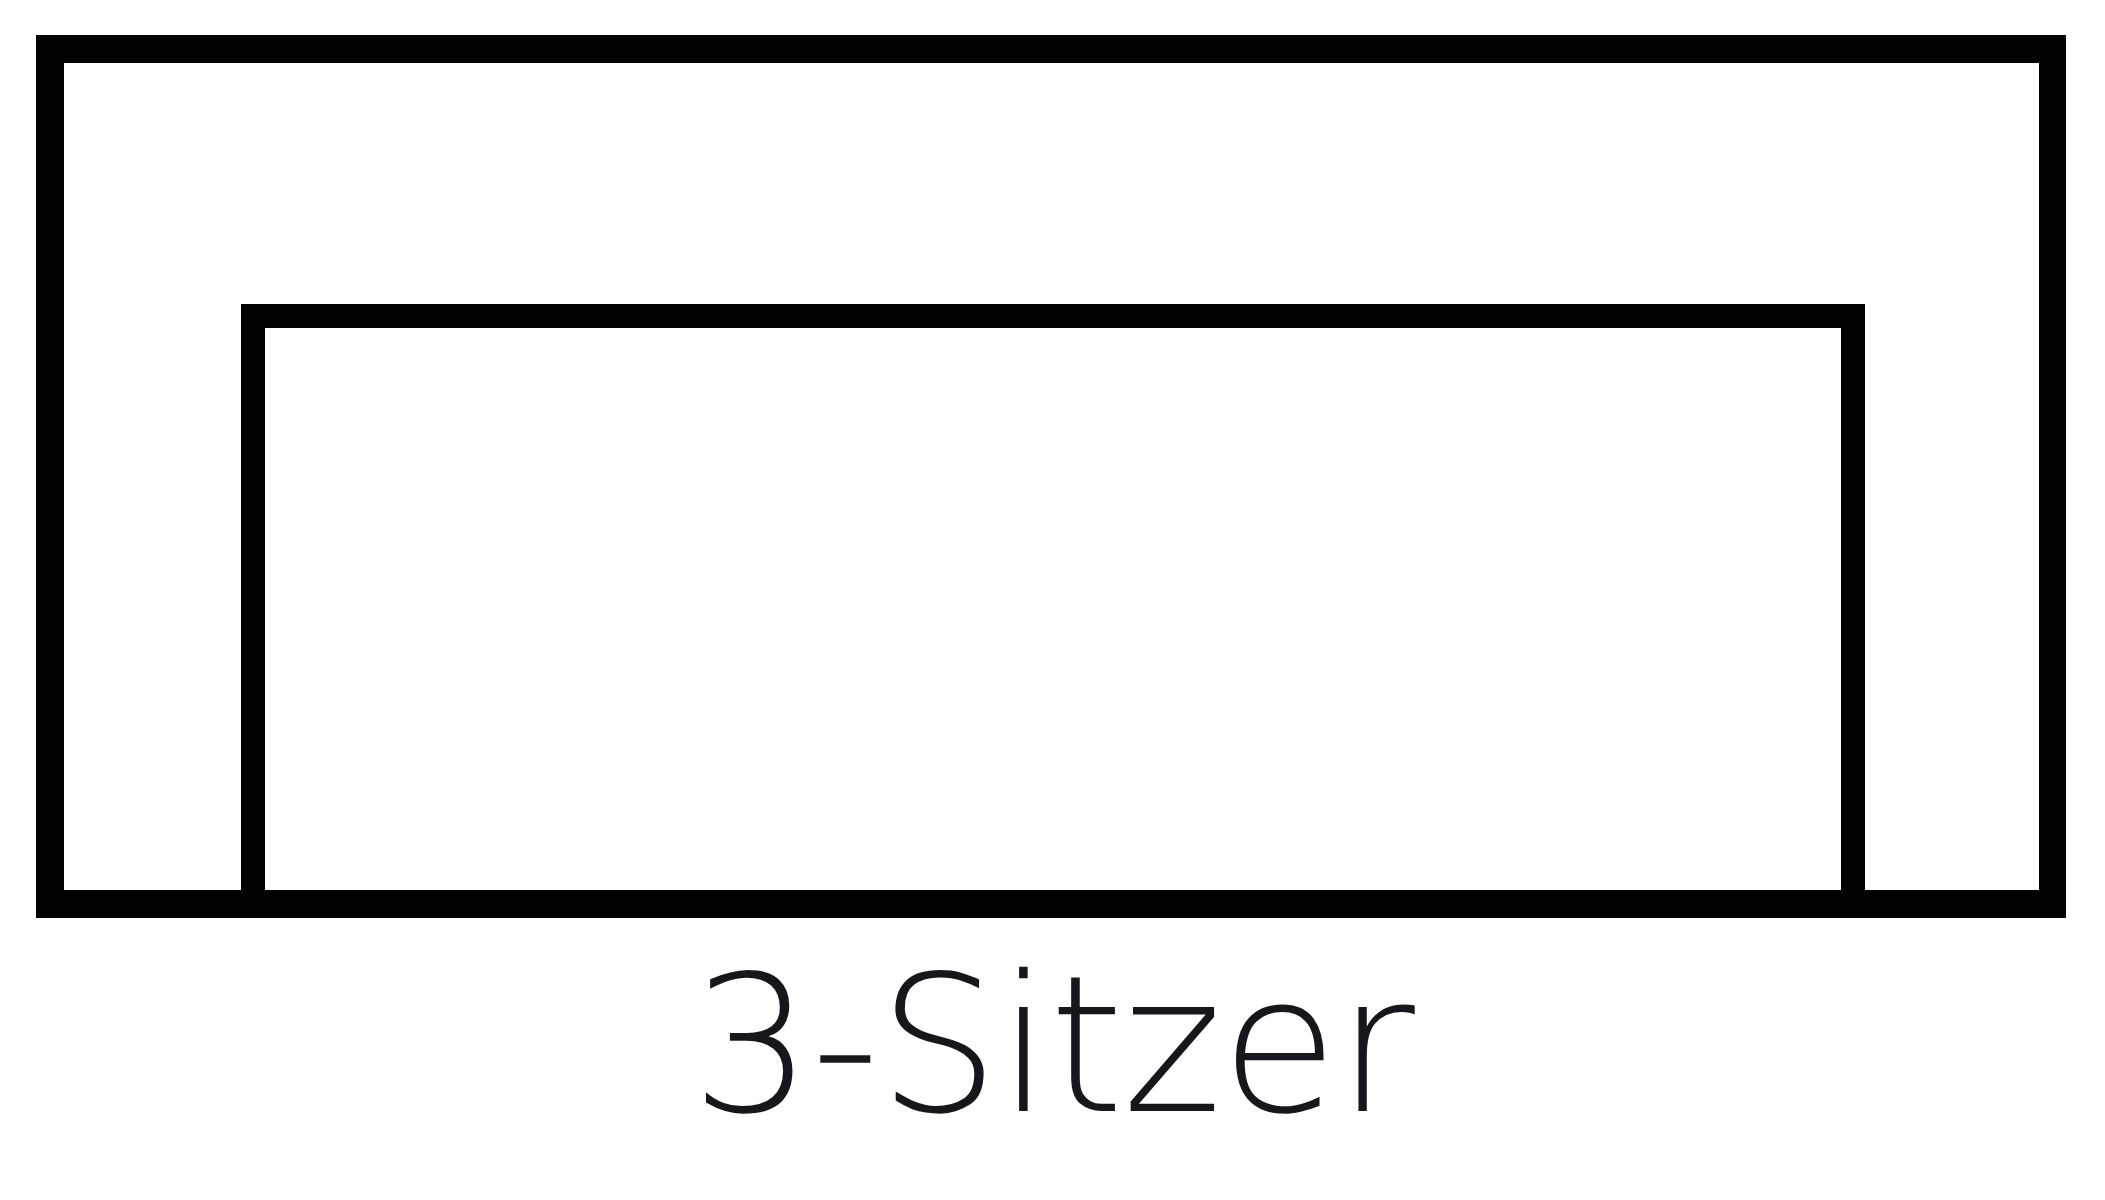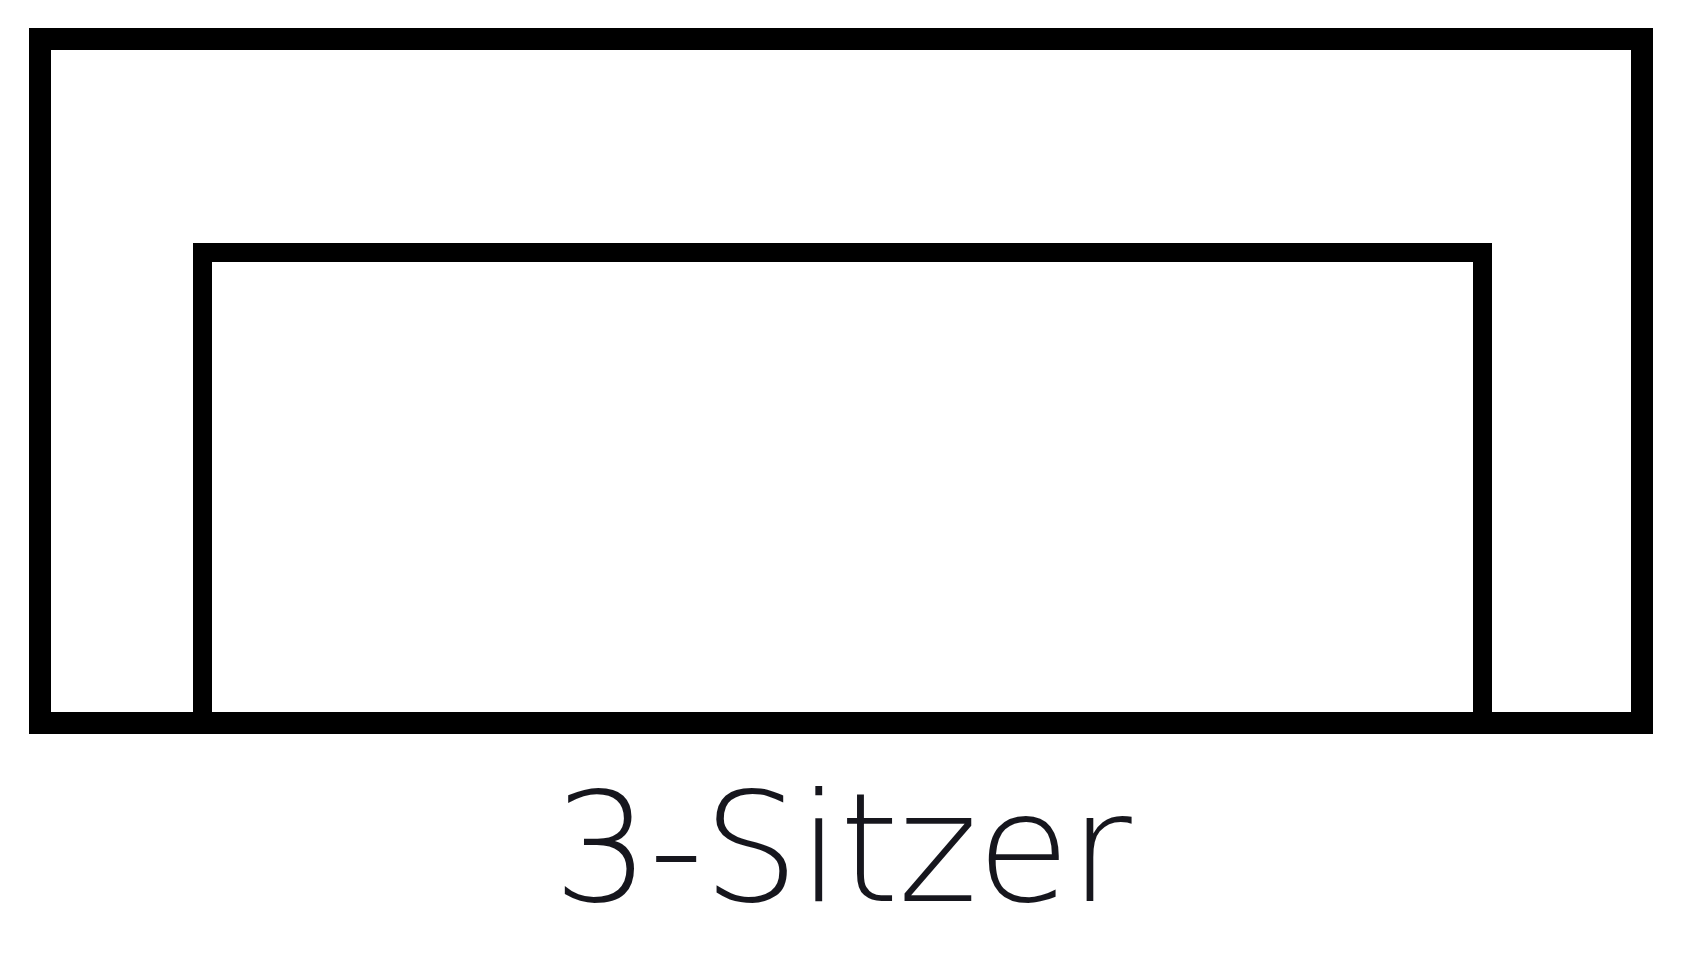--- a/index.html
+++ b/index.html
@@ -40,21 +40,20 @@
     width: 1684px;
     text-align: center;
     font-family: "DejaVu Sans", "Liberation Sans", sans-serif;
     font-size: 152px;
     font-weight: 300;
     line-height: 190px;
     letter-spacing: -1px;
     color: #16161d;
     white-space: nowrap;
     user-select: none;
-    margin-top: 12px;
   }
 </style>
 </head>
 <body>
 
 <div id="sofa-pictogram">
 
   <svg class="diagram-svg" viewBox="0 0 1684 760" preserveAspectRatio="none">
 
     <rect x="40" y="39" width="1602" height="684" fill="none" stroke="#000000" stroke-width="22" stroke-linejoin="miter" shape-rendering="crispEdges"></rect>

